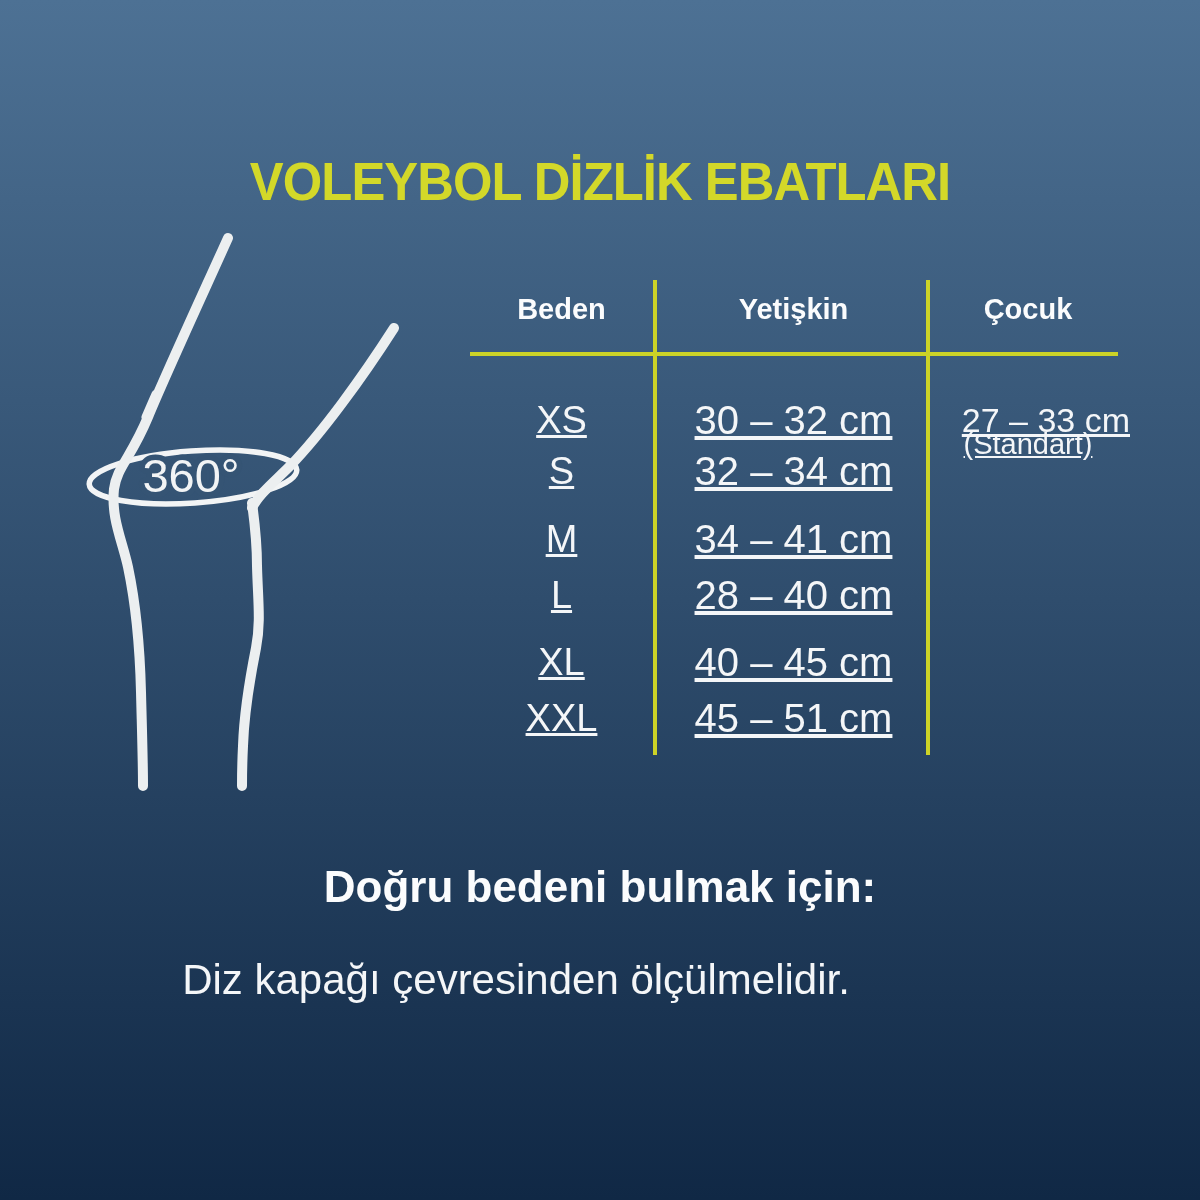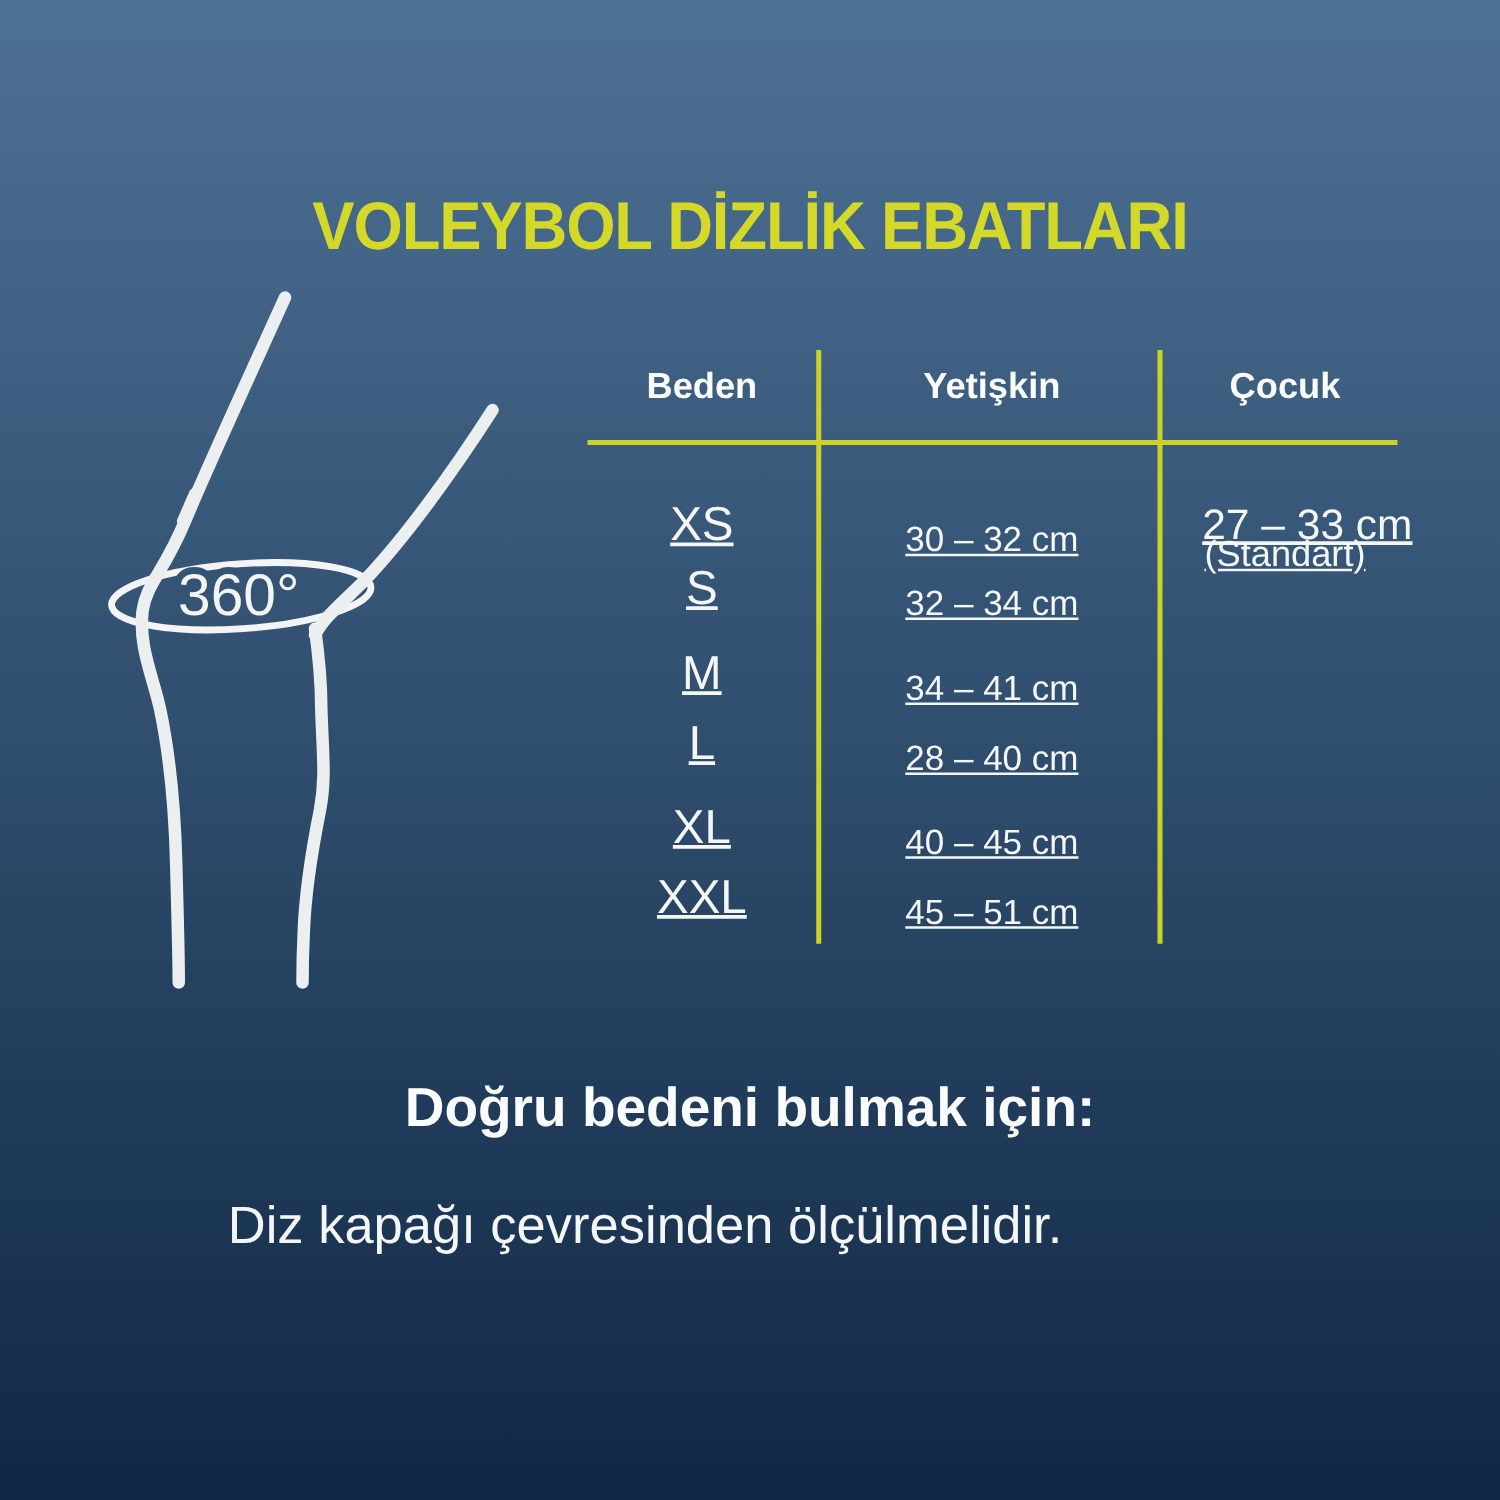--- a/index.html
+++ b/index.html
@@ -37,21 +37,21 @@
   .hline{position:absolute;left:0;top:72px;width:648px;height:4px;background:#ccd327;}
   .th{
     position:absolute;top:0;left:0;width:100%;height:58px;line-height:58px;
     text-align:center;font-size:29px;font-weight:bold;color:#fbfcfd;
     white-space:nowrap;
   }
   .cell{
     position:absolute;left:0;width:100%;height:60px;line-height:60px;
     text-align:center;font-size:38px;color:#f4f6f8;white-space:nowrap;text-decoration:underline;
   }
-  .cell.val{font-size:28px;margin-top:12px;}
+  .cell.val{font-size:40px;}
   .r0{top:110px;}.r1{top:161px;}.r2{top:229px;}.r3{top:285px;}.r4{top:352px;}.r5{top:408px;}
   .child-val{top:110px;font-size:34px;text-align:right;}
   .child-note{top:144px;height:40px;line-height:40px;font-size:29px;}
   .footer-bold{
     position:absolute;top:862px;left:0;width:1200px;text-align:center;
     font-size:44px;font-weight:bold;color:#fbfcfd;
   }
   .footer-normal{
     position:absolute;top:956px;left:0;width:1032px;text-align:center;
     font-size:42px;font-weight:normal;color:#f4f6f8;

